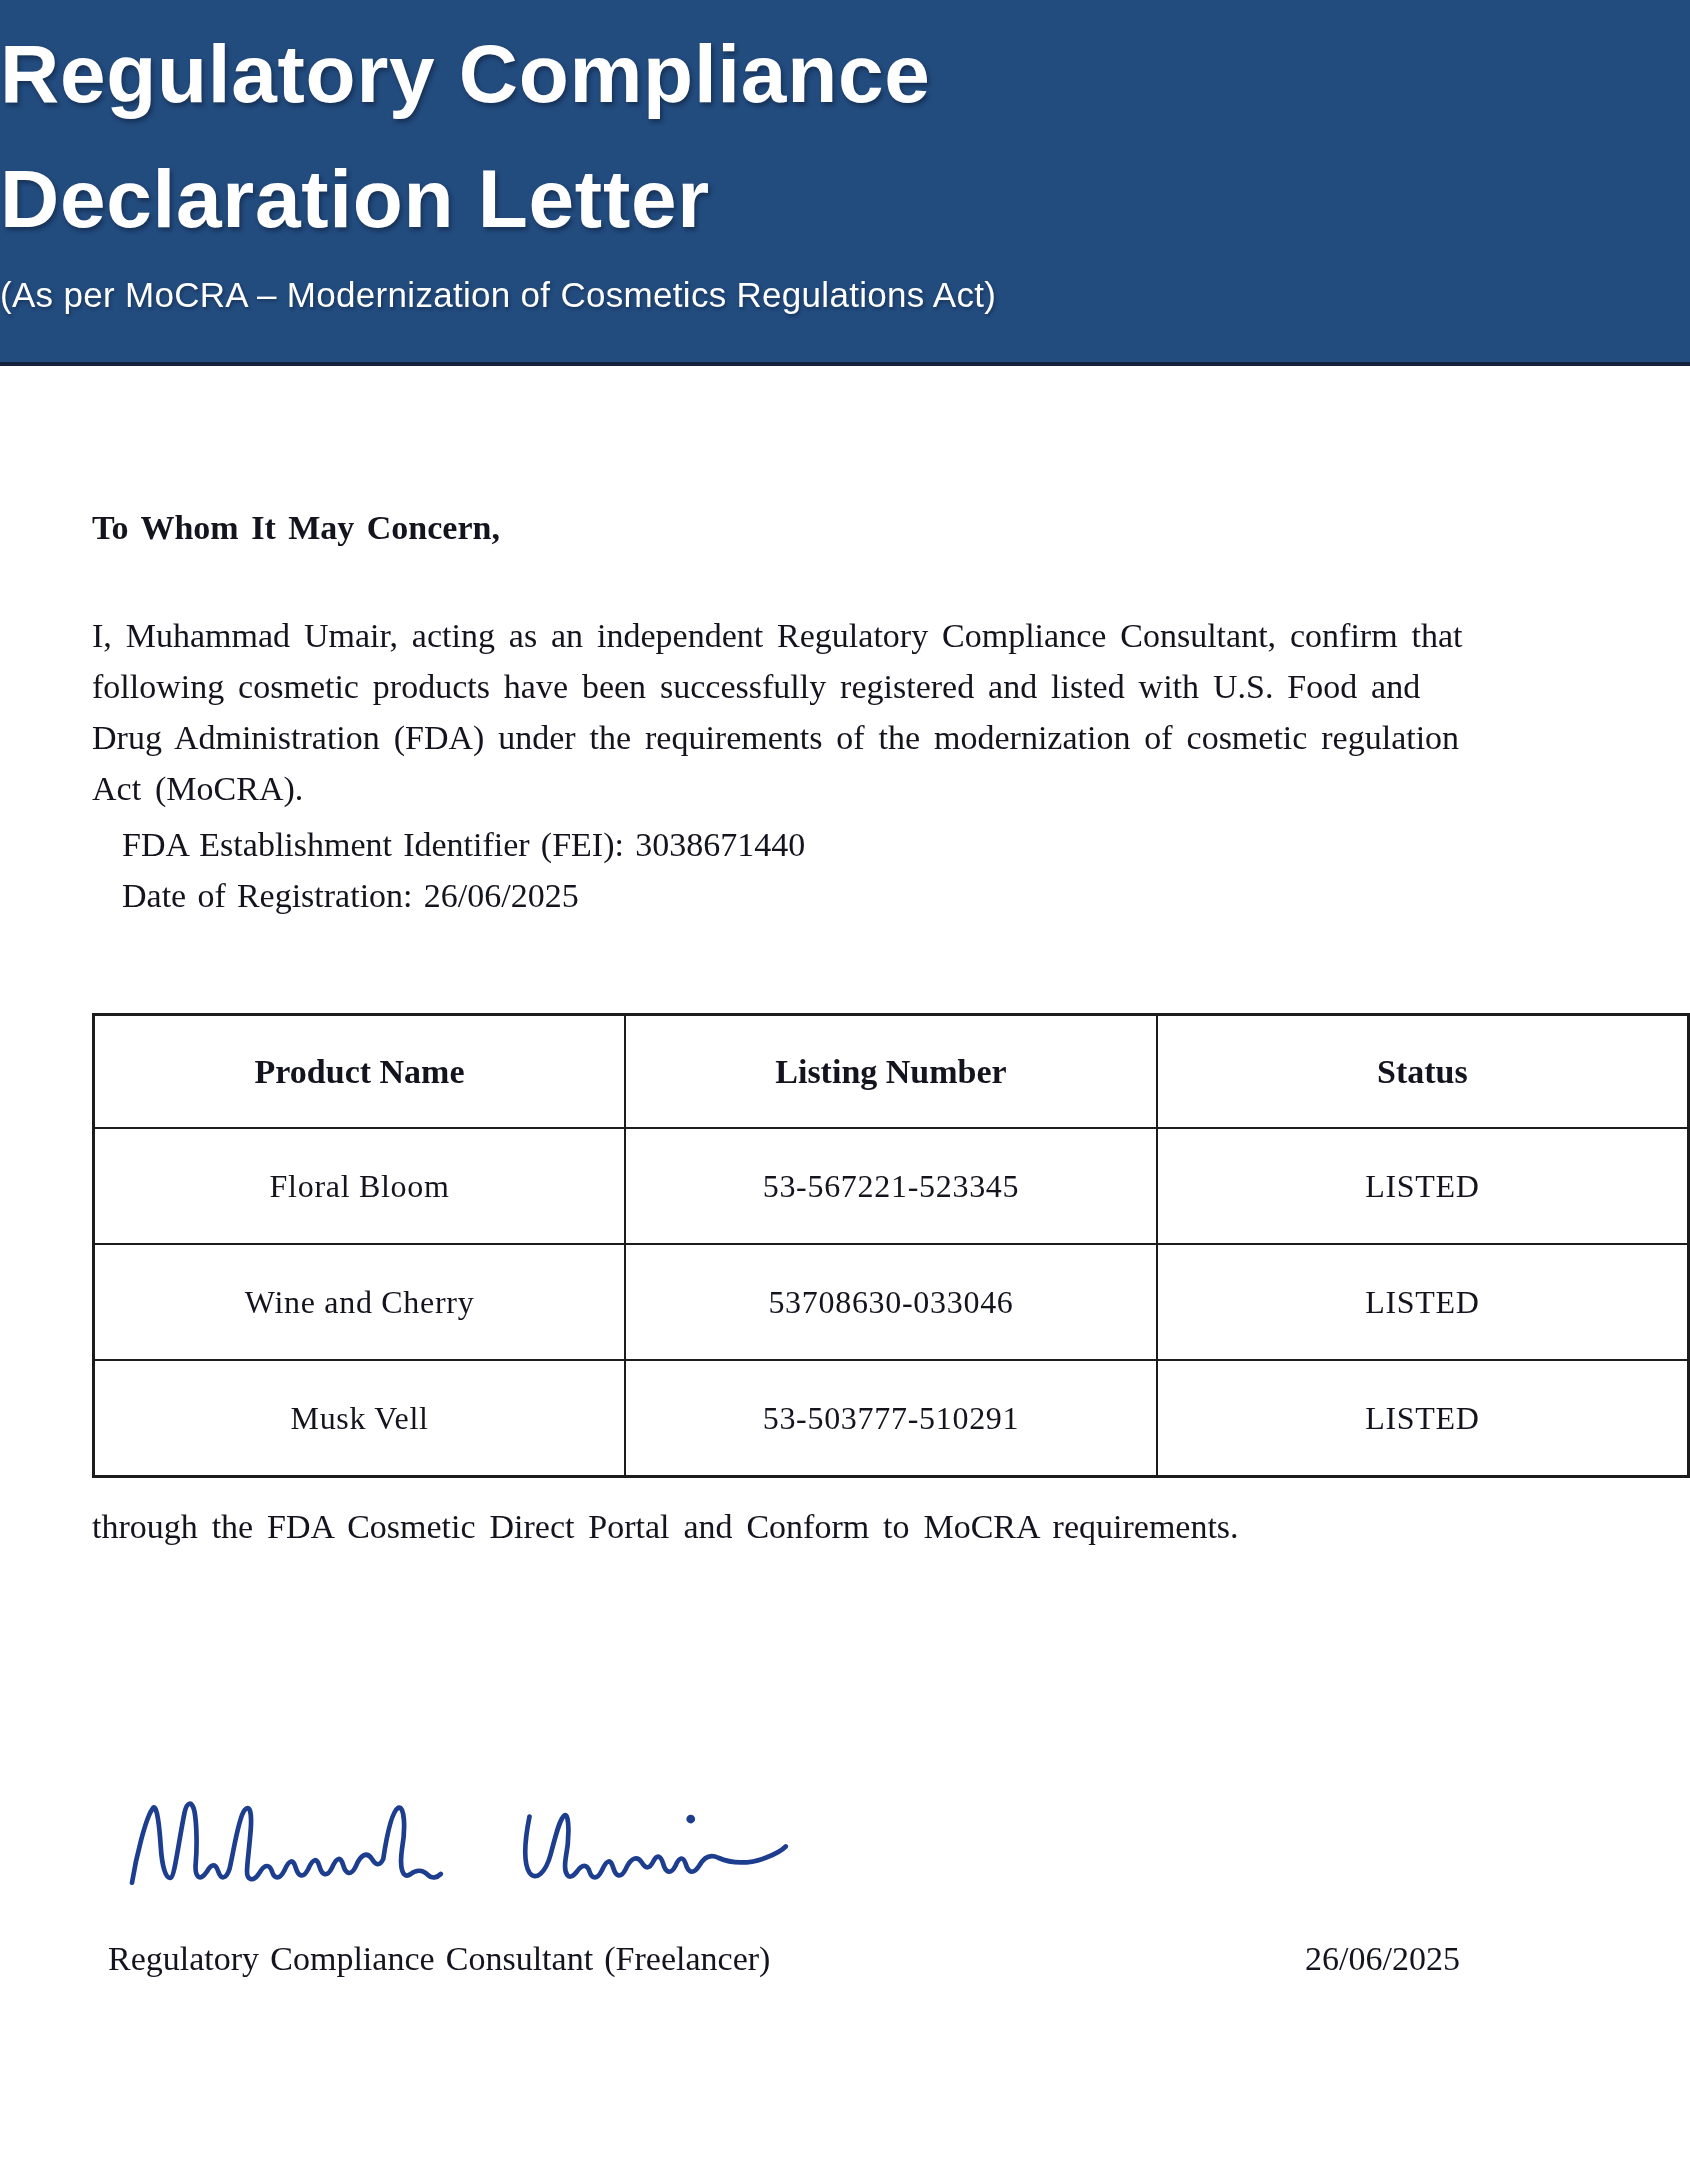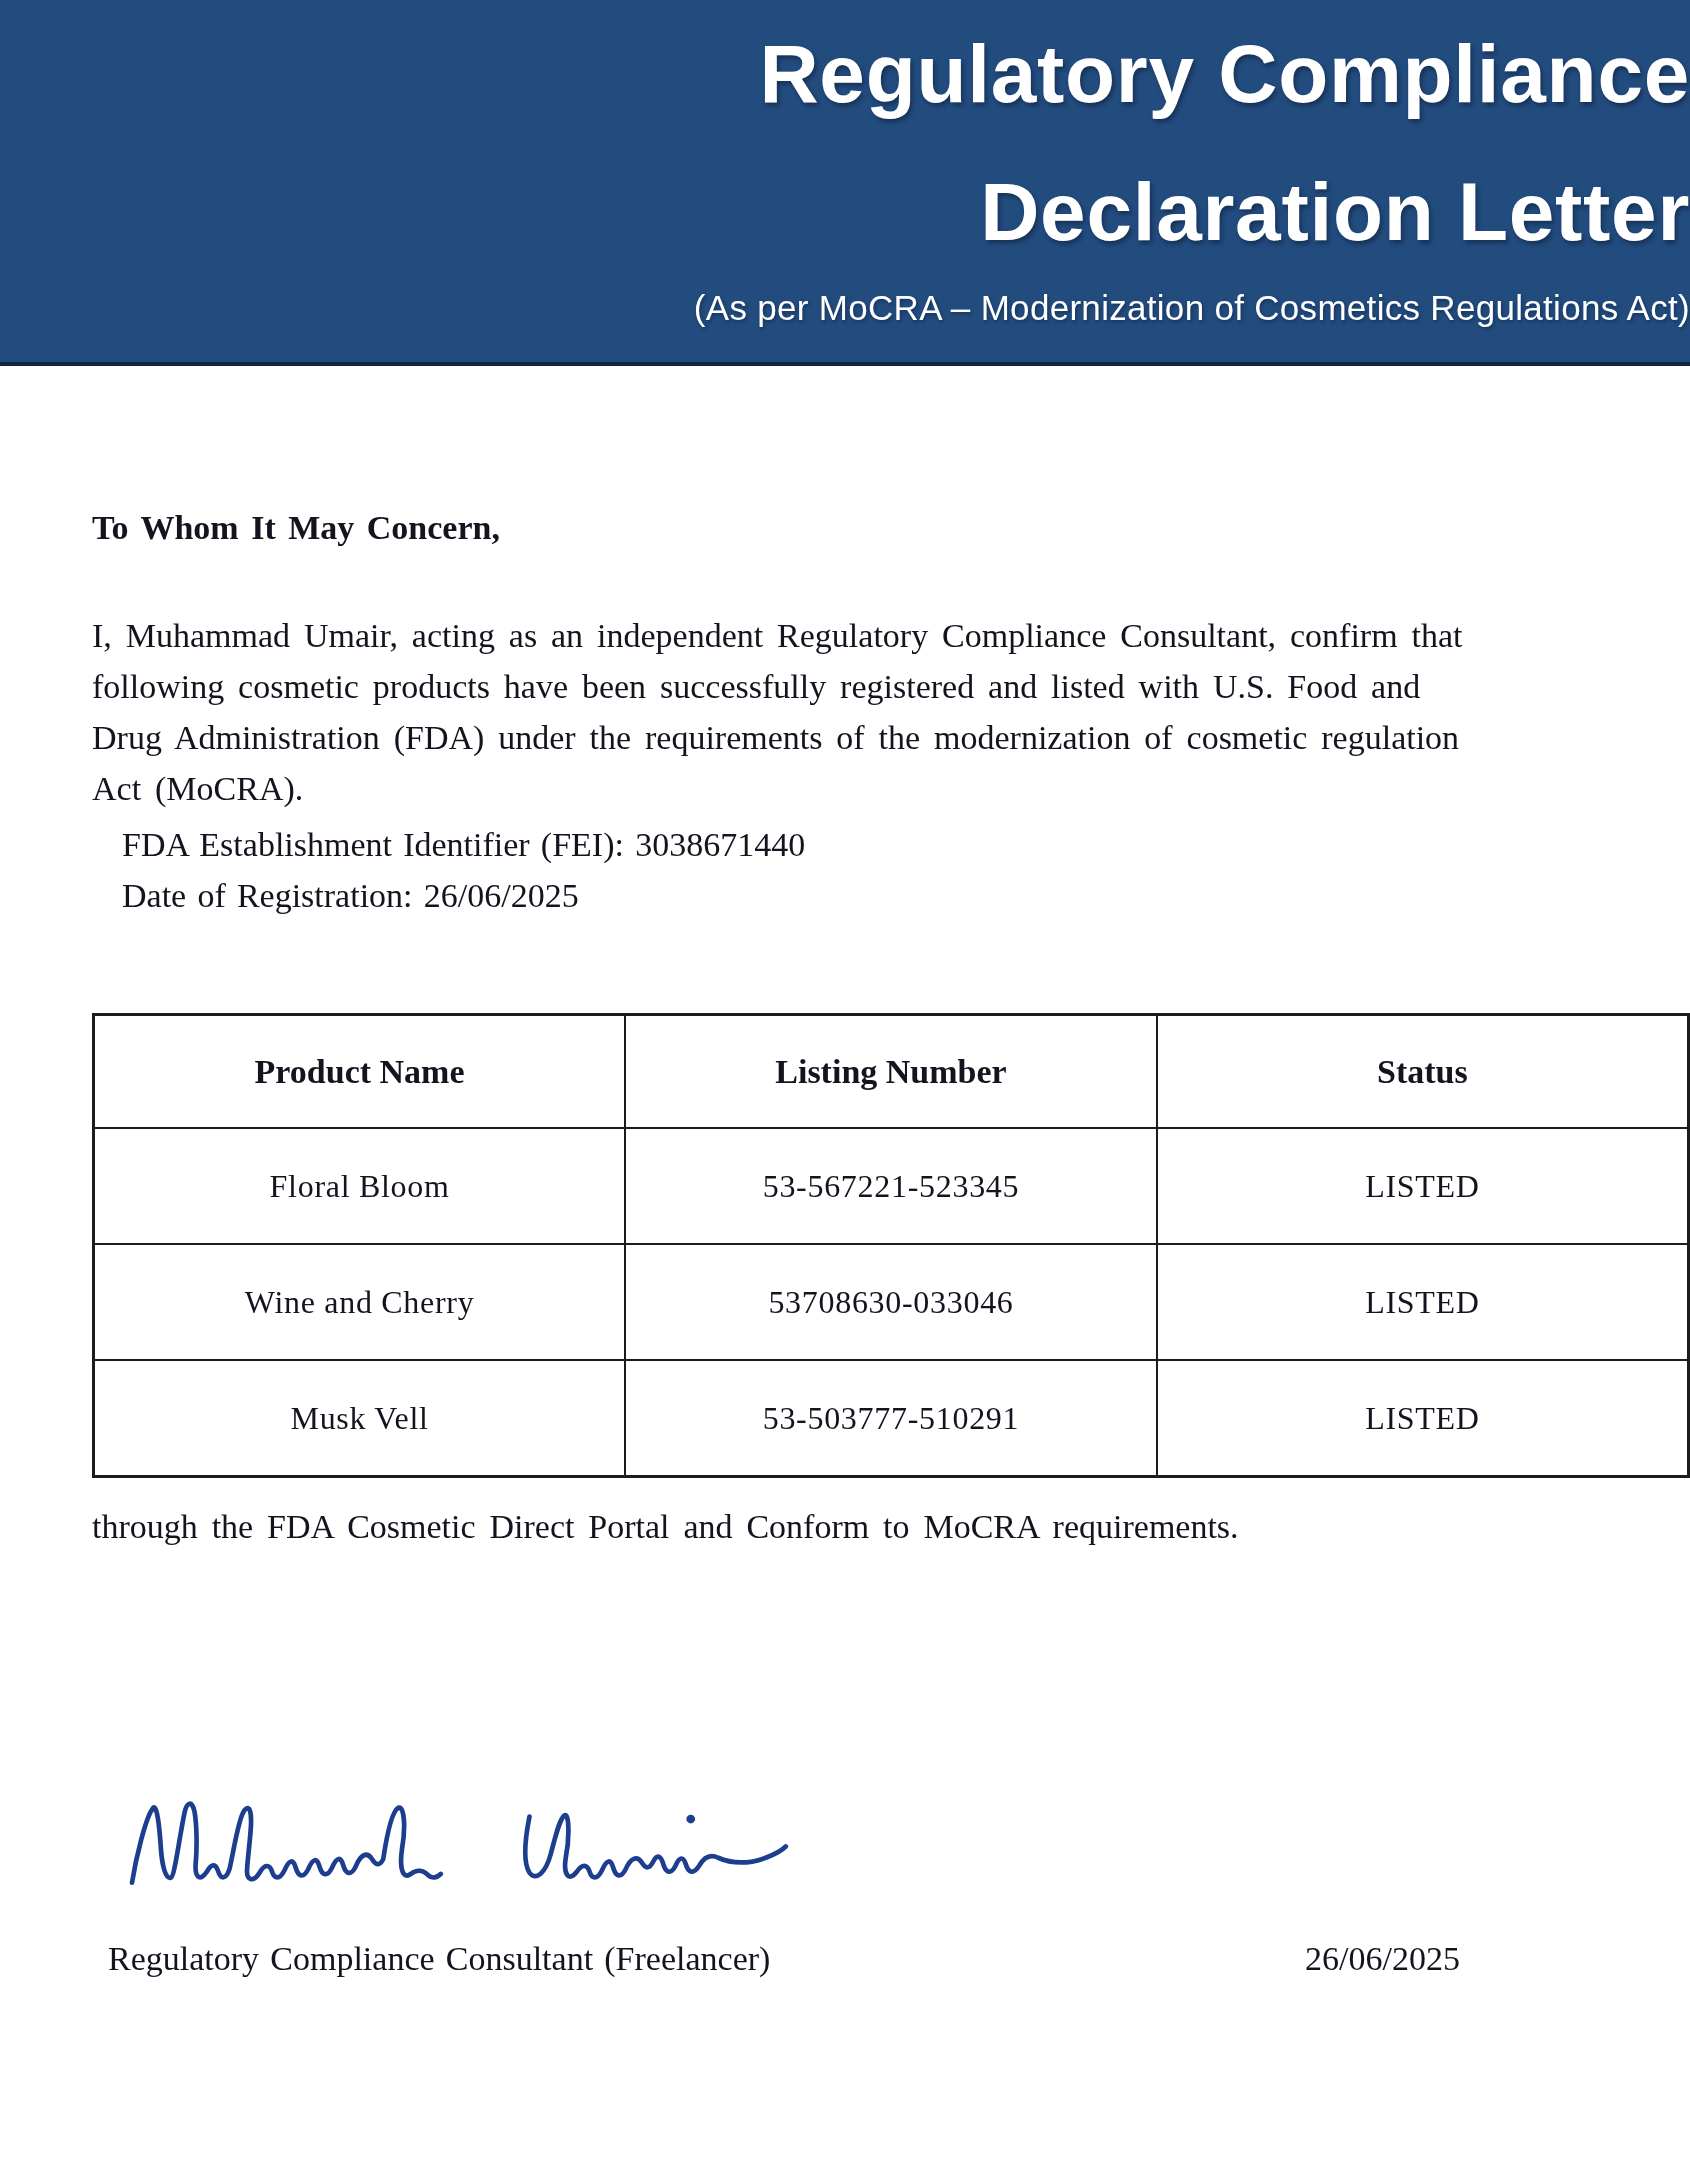--- a/index.html
+++ b/index.html
@@ -14,34 +14,34 @@
   }
 
   
   .banner {
     position: absolute;
     left: 0; top: 0;
     width: 100%;
     height: 366px;
     background: #224b7e;
     border-bottom: 4px solid #16233c;
-    text-align: right;
+    text-align: left;
     color: #ffffff;
     font-family: "Liberation Sans", sans-serif;
     box-sizing: border-box;
   }
   .banner-title {
     font-size: 82px;
     font-weight: 700;
     line-height: 108px;
     letter-spacing: 0.7px;
     text-shadow: 2px 3.4px 4.7px rgba(8, 18, 38, 0.45);
   }
   .banner-title.line1 { padding-top: 20px; }
-  .banner-title.line2 { margin-top: 30px; padding-left: 20px; }
+  .banner-title.line2 { margin-top: 17px; }
   .banner-subtitle {
     margin-top: 20px;
     font-size: 35px;
     font-weight: 500;
     line-height: 44px;
     letter-spacing: 0.3px;
     text-shadow: 1.3px 2px 3.4px rgba(8, 18, 38, 0.4);
   }
 
   

